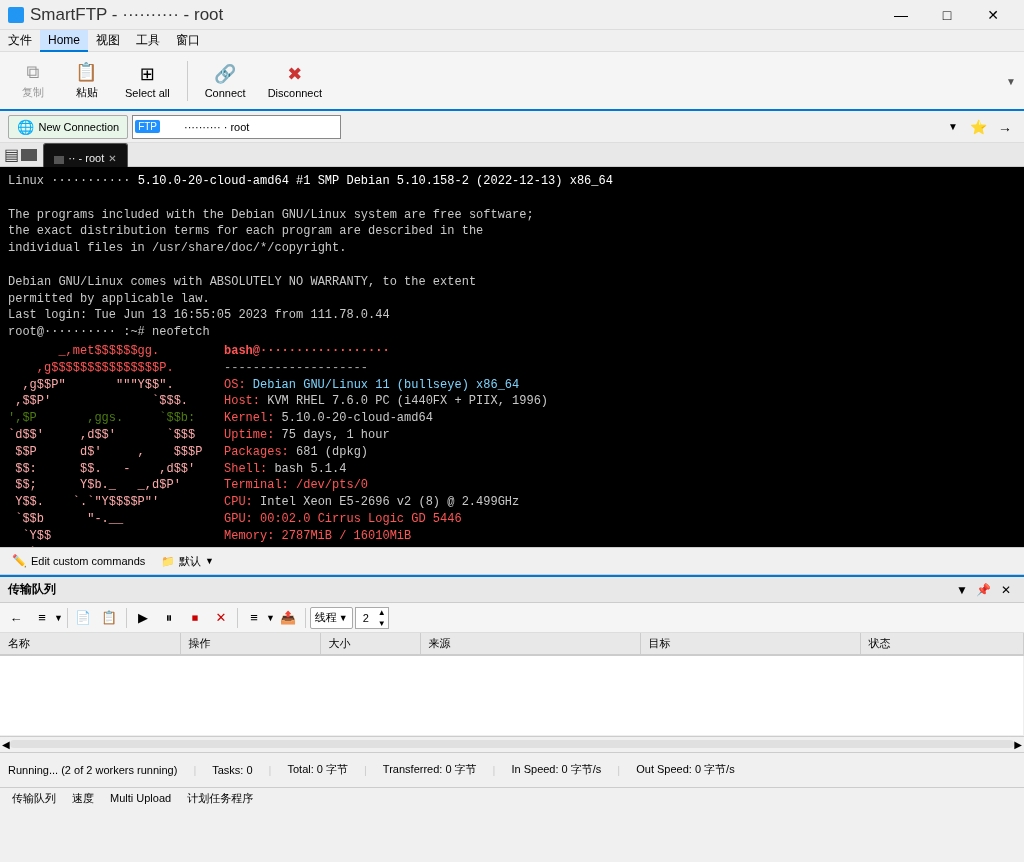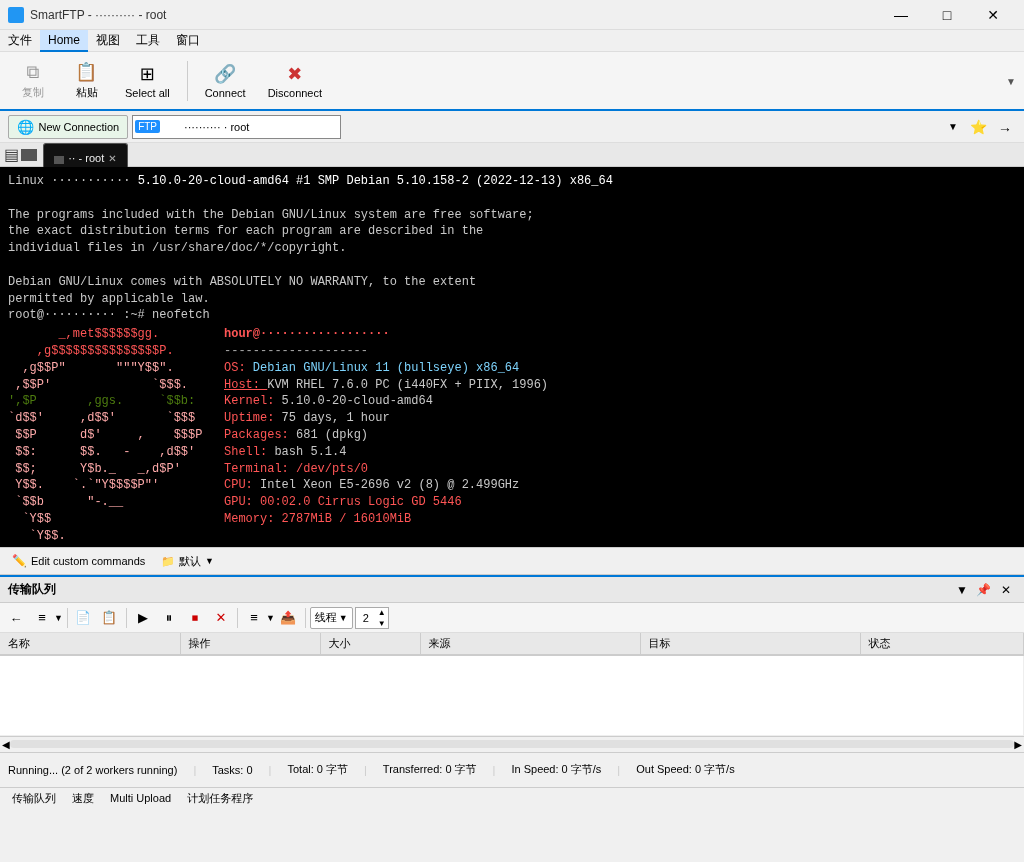--- a/index.html
+++ b/index.html
@@ -77,21 +77,21 @@
 
     .scrollbar-h { height: 16px; background: #f0f0f0; border-top: 1px solid #ccc; display: flex; align-items: center; padding: 0 2px; }
     .scrollbar-track { flex: 1; height: 8px; background: #e0e0e0; border-radius: 4px; }
   </style>
 </head>
 <body>
 
 <div class="title-bar">
   <div class="title-bar-left">
     <span class="title-bar-icon"></span>
-    <span style="font-size:12px;color:#333;">SmartFTP - ·········· - root</span>
+    <span style="font-size:17px;color:#333;">SmartFTP - ·········· - root</span>
   </div>
   <div class="title-bar-controls">
     <button class="title-bar-btn">—</button>
     <button class="title-bar-btn">□</button>
     <button class="title-bar-btn close">✕</button>
   </div>
 </div>
 
 <div class="menu-bar">
   <span class="menu-item">文件</span>
@@ -158,20 +158,21 @@
 
 <div class="terminal" style="height:380px;overflow:hidden;">
   <div class="term-line">Linux ··········· <span class="term-white">5.10.0-20-cloud-amd64 #1 SMP Debian 5.10.158-2 (2022-12-13) x86_64</span></div>
   <div class="term-line"> </div>
   <div class="term-line">The programs included with the Debian GNU/Linux system are free software;</div>
   <div class="term-line">the exact distribution terms for each program are described in the</div>
   <div class="term-line">individual files in /usr/share/doc/*/copyright.</div>
   <div class="term-line"> </div>
   <div class="term-line">Debian GNU/Linux comes with ABSOLUTELY NO WARRANTY, to the extent</div>
   <div class="term-line">permitted by applicable law.</div>
+  <div class="term-line">Last login: Tue Jun 13 16:55:05 2023 from 111.78.0.44</div>
   <div class="term-line">root@·········· :~# neofetch</div>
 
   <div style="display:flex;margin-top:2px;">
 
     <div style="font-family:'Courier New',monospace;font-size:12px;color:#ff5555;line-height:1.4;min-width:200px;margin-right:16px;">
       <div class="term-line">       _,met$$$$$$gg.</div>
       <div class="term-line">    ,g$$$$$$$$$$$$$$$P.</div>
       <div class="term-line" style="color:#ffaaaa;">  ,g$$P"       """Y$$".</div>
       <div class="term-line" style="color:#ffaaaa;"> ,$$P'              `$$$.</div>
       <div class="term-line" style="color:#4d7c0f;">',$P       ,ggs.     `$$b:</div>
@@ -180,24 +181,24 @@
       <div class="term-line" style="color:#ffaaaa;"> $$:      $$.   -    ,d$$'</div>
       <div class="term-line" style="color:#ffaaaa;"> $$;      Y$b._   _,d$P'</div>
       <div class="term-line" style="color:#ffaaaa;"> Y$$.    `.`"Y$$$$P"'</div>
       <div class="term-line" style="color:#ffaaaa;"> `$$b      "-.__</div>
       <div class="term-line" style="color:#ffaaaa;">  `Y$$</div>
       <div class="term-line" style="color:#ffaaaa;">   `Y$$.</div>
 
     </div>
 
     <div style="font-family:'Courier New',monospace;font-size:12px;line-height:1.4;">
-      <div style="color:#ff5555;font-weight:bold;">hour@··················</div>
+      <div style="color:#ff5555;font-weight:bold;">bash@··················</div>
       <div style="color:#aaaaaa;">--------------------</div>
       <div><span style="color:#ff5555;">OS: </span><span style="color:#7dd3fc;">Debian GNU/Linux 11 (bullseye) x86_64</span></div>
-      <div><span style="color:#ff5555;text-decoration:underline;">Host: </span><span style="color:#c8c8c8;">KVM RHEL 7.6.0 PC (i440FX + PIIX, 1996)</span></div>
+      <div><span style="color:#ff5555;">Host: </span><span style="color:#c8c8c8;">KVM RHEL 7.6.0 PC (i440FX + PIIX, 1996)</span></div>
       <div><span style="color:#ff5555;">Kernel: </span><span style="color:#c8c8c8;">5.10.0-20-cloud-amd64</span></div>
       <div><span style="color:#ff5555;">Uptime: </span><span style="color:#c8c8c8;">75 days, 1 hour</span></div>
       <div><span style="color:#ff5555;">Packages: </span><span style="color:#c8c8c8;">681 (dpkg)</span></div>
       <div><span style="color:#ff5555;">Shell: </span><span style="color:#c8c8c8;">bash 5.1.4</span></div>
       <div><span style="color:#ff5555;">Terminal: </span><span style="color:#ff5555;">/dev/pts/0</span></div>
       <div><span style="color:#ff5555;">CPU: </span><span style="color:#c8c8c8;">Intel Xeon E5-2696 v2 (8) @ 2.499GHz</span></div>
       <div><span style="color:#ff5555;">GPU: </span><span style="color:#ff5555;">00:02.0 Cirrus Logic GD 5446</span></div>
       <div><span style="color:#ff5555;">Memory: </span><span style="color:#ff5555;">2787MiB / 16010MiB</span></div>
 
     </div>

